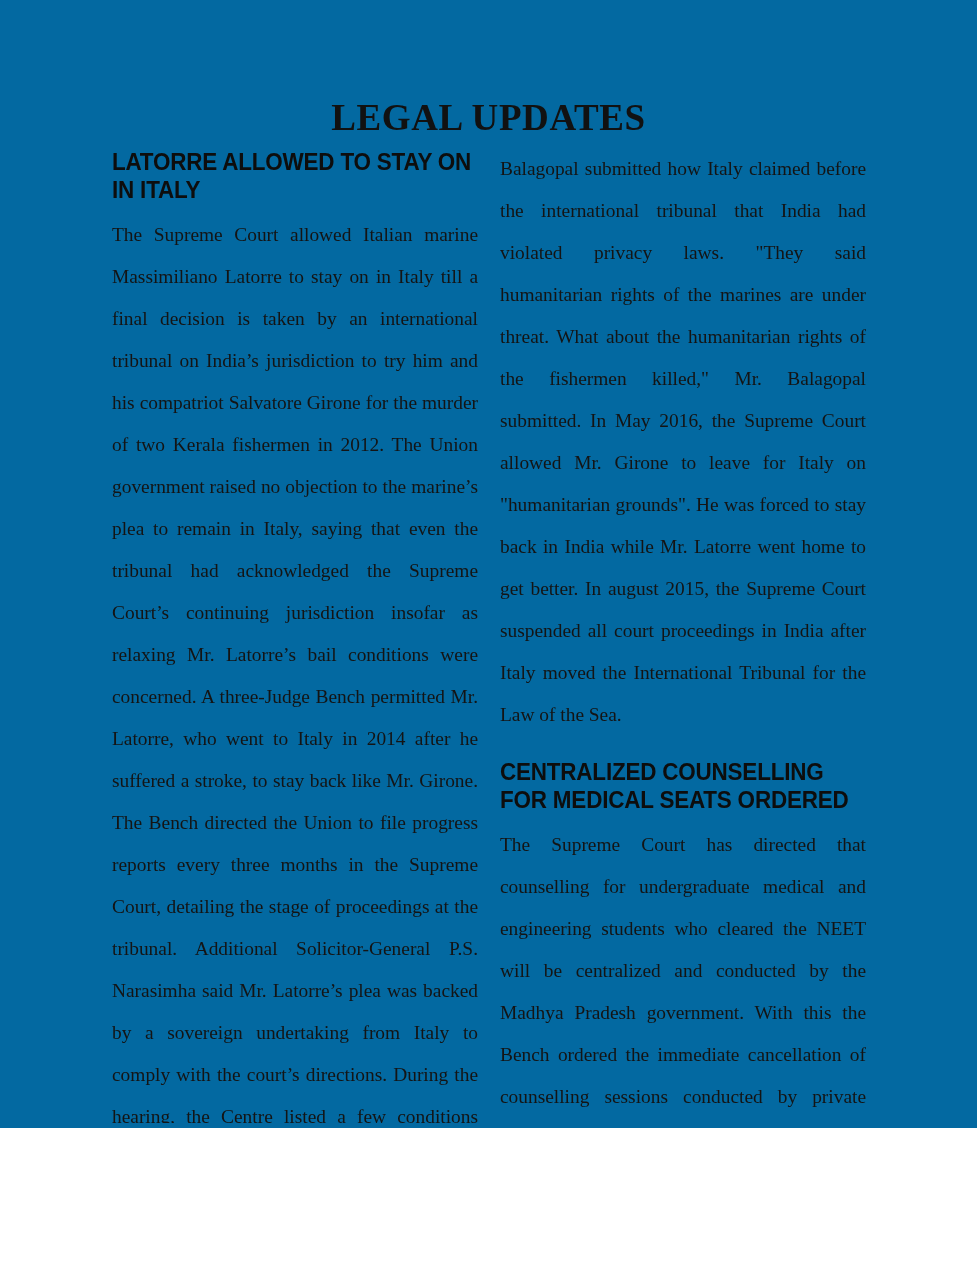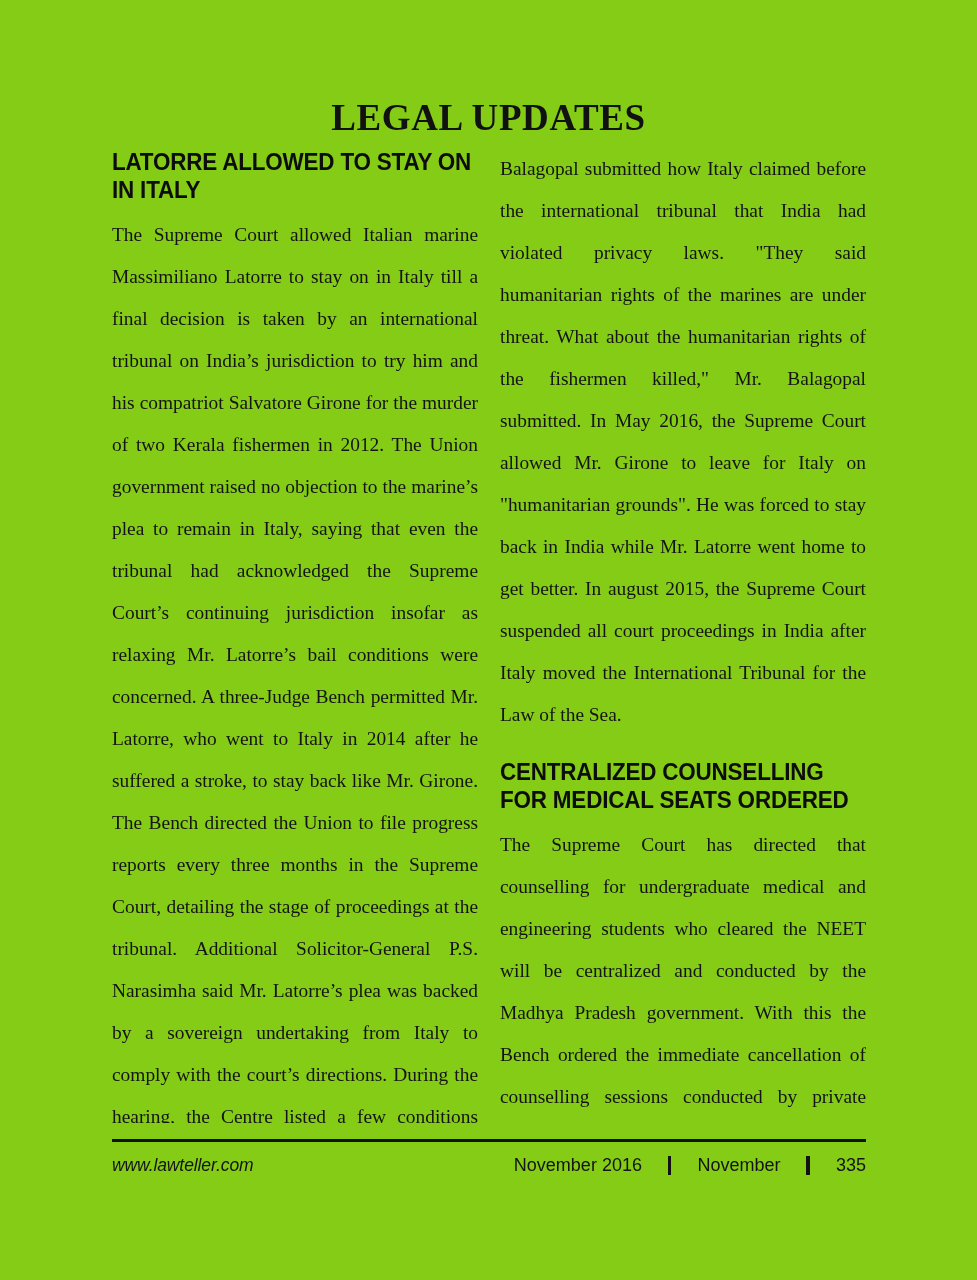--- a/index.html
+++ b/index.html
@@ -3,22 +3,22 @@
 <meta charset="utf-8">
 <style>
   html, body {
     margin: 0;
     padding: 0;
     background: #ffffff;
   }
   .page {
     position: relative;
     width: 977px;
-    height: 1280px;
-    background: #84cc16;
+    height: 1128px;
+    background: #0369a1;
     overflow: hidden;
     box-sizing: border-box;
   }
 
   
   .masthead {
     position: absolute;
     left: 0;
     top: 98px;
     width: 977px;

